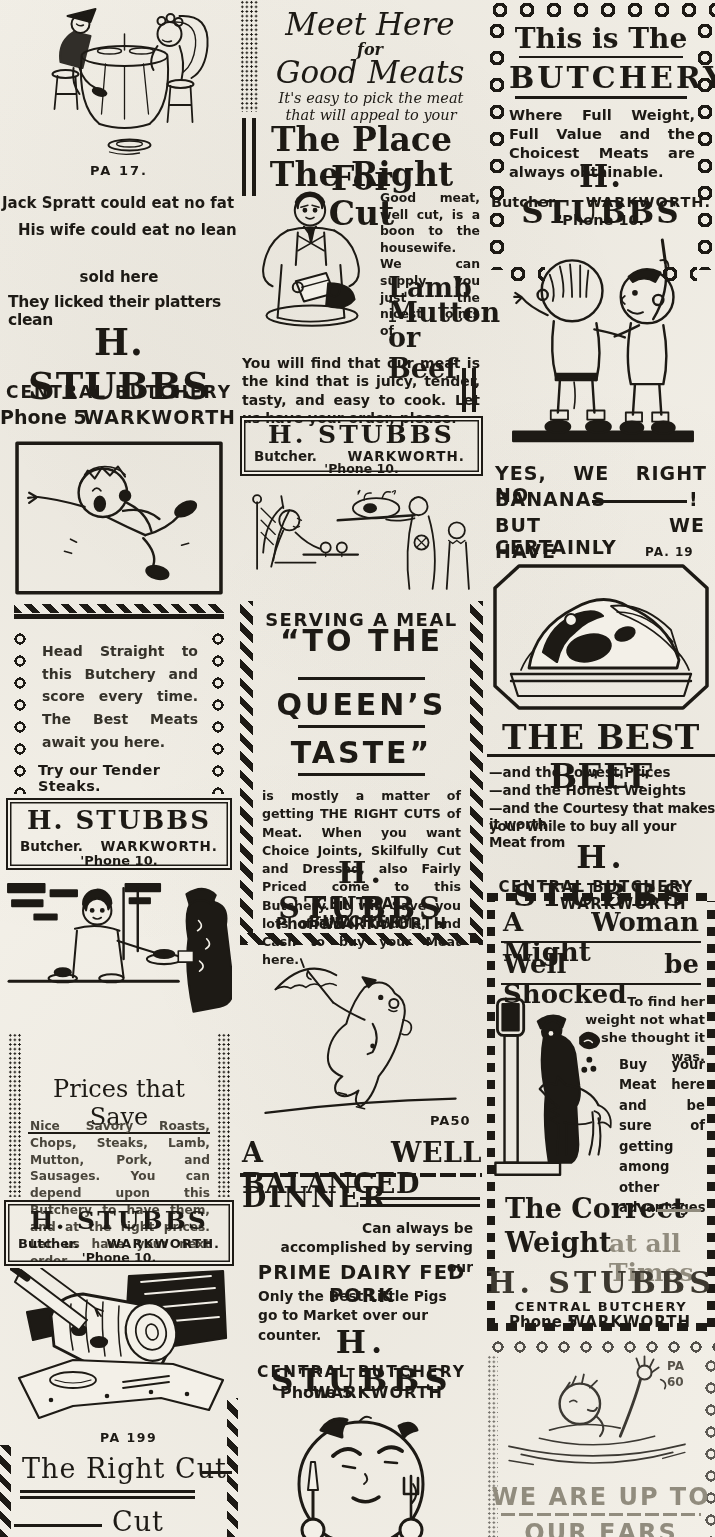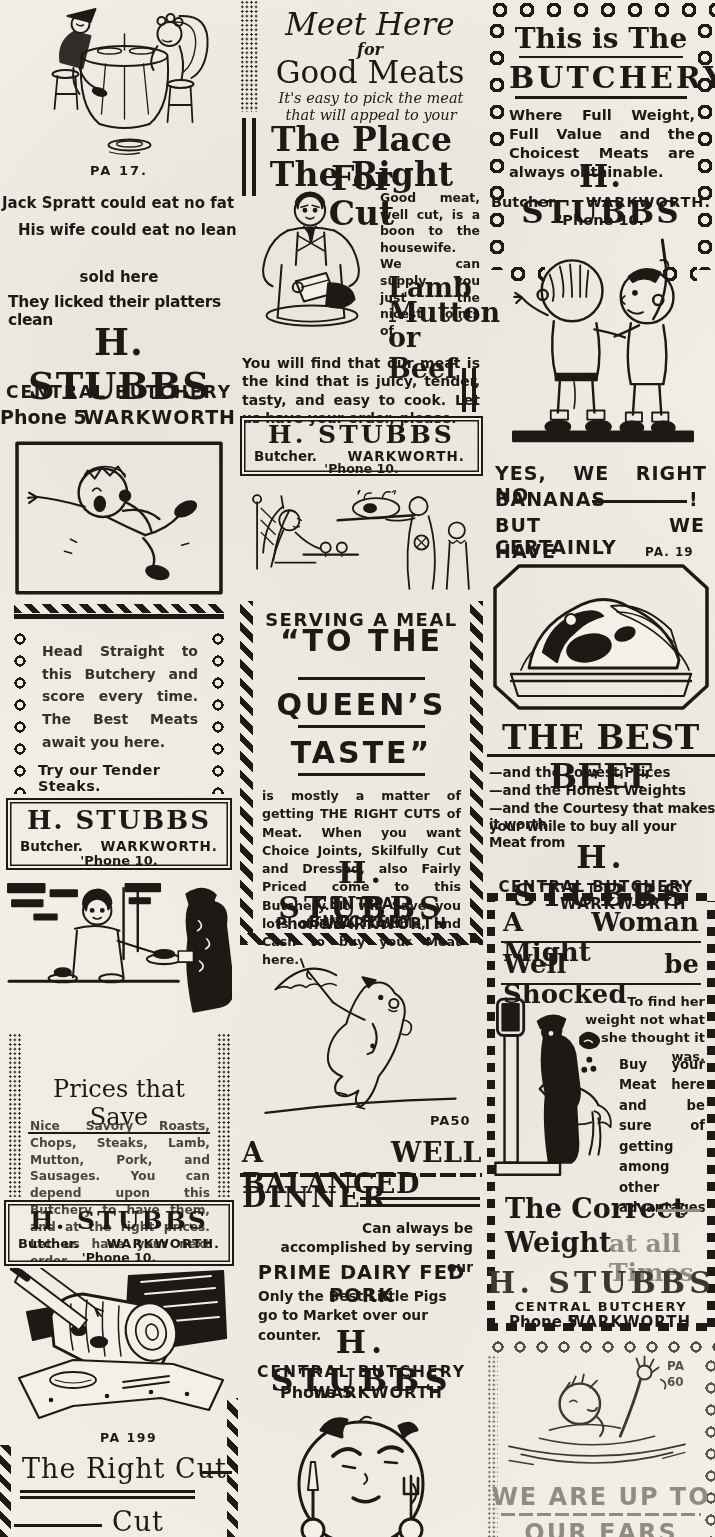--- a/index.html
+++ b/index.html
@@ -197,21 +197,21 @@
     <div class="abs serif" style="left:112px;top:238px;font-size:27px;letter-spacing:1px;">Cut Right</div>
     <div class="abs rule" style="left:14px;top:256px;width:88px;height:3px;"></div>
 
   </div>
 
   <div class="ad" style="left:240px;top:0;width:243px;height:478px;">
     <div class="abs dots" style="left:0;top:0;width:18px;height:112px;"></div>
     <div class="abs bars-v" style="left:2px;top:118px;width:20px;height:78px;"></div>
     <div class="abs serif ctr" style="left:25px;top:6px;width:210px;font-size:31px;font-style:italic;">Meet Here</div>
     <div class="abs serif ctr" style="left:25px;top:40px;width:210px;font-size:16px;font-style:italic;font-weight:700;">for</div>
-    <div class="abs serif ctr" style="left:25px;top:54px;width:210px;font-size:31px;">Good Meats</div>
+    <div class="abs serif ctr" style="left:25px;top:54px;width:210px;font-size:31px;font-style:italic;">Good Meats</div>
     <div class="abs serif ctr" style="left:25px;top:90px;width:212px;font-size:14.5px;font-style:italic;">It's easy to pick the meat</div>
     <div class="abs serif ctr" style="left:25px;top:107px;width:212px;font-size:14.5px;font-style:italic;">that will appeal to your</div>
     <div class="abs sb ctr" style="left:0;top:120px;width:243px;font-size:33px;">The Place For</div>
     <div class="abs sb ctr" style="left:0;top:155px;width:243px;font-size:33px;">The Right Cut</div>
     <svg class="illo abs" style="left:6px;top:188px;" width="132" height="162" viewBox="0 0 128 160" stroke-width="2">
       <circle cx="62" cy="22" r="15"></circle>
       <path d="M48,14 a15,15 0 0 1 28,0 l-2,6 a12,12 0 0 0 -24,0 z" fill="var(--ink)"></path>
       <circle cx="57" cy="22" r="1.4" fill="var(--ink)"></circle>
         <circle cx="67" cy="22" r="1.4" fill="var(--ink)"></circle>
       <path d="M53,19 l7,-2 M64,17 l7,2" stroke-width="1.4"></path>

